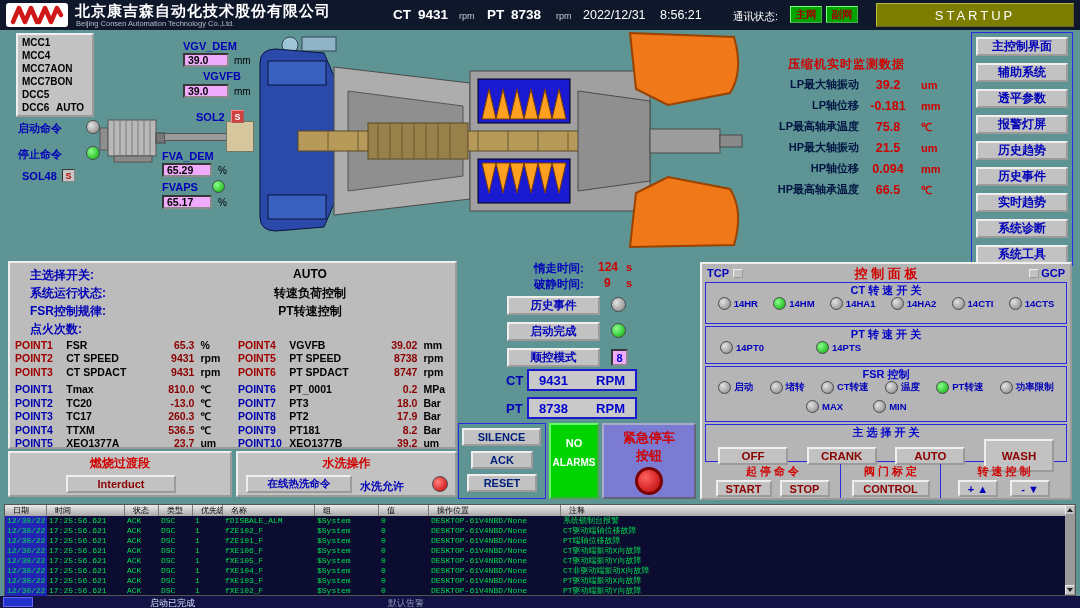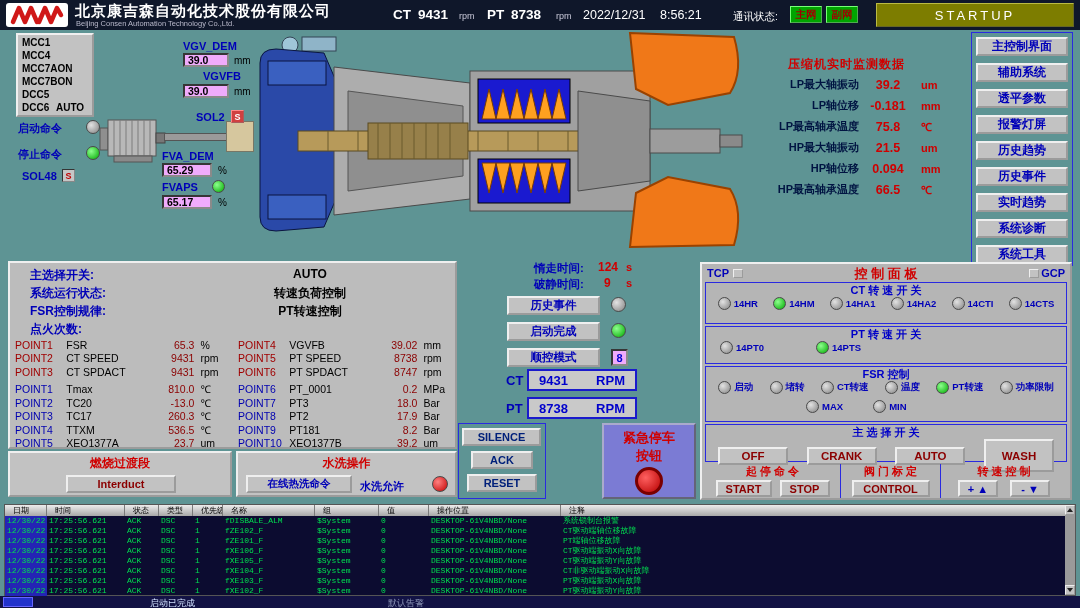--- a/index.html
+++ b/index.html
@@ -15,21 +15,21 @@
 .ind{border-radius:50%;background:radial-gradient(circle at 35% 35%,#e2e2e2,#828282);border:1px solid #4a4a4a}
 .ind.on{background:radial-gradient(circle at 35% 35%,#8dff8d,#00a800)}
 .ind.alert{background:radial-gradient(circle at 35% 35%,#ff8080,#c40000)}
 .valbox{background:#f0abfc;border:2px inset #8a8a8a;color:#000;font-weight:bold;display:flex;align-items:center;padding:4px 3px}
 .hdr{left:0;top:0;width:1080px;height:30px;background:#0f172a}
 .sideitem{height:19px;font-size:12px;font-weight:bold;color:#0000b8}
 .mrow{display:flex;align-items:center;height:21px}
 .mrow .ml{width:114px;text-align:right;font-size:11px;font-weight:bold;color:#001442}
 .mrow .mv{width:58px;text-align:center;font-size:12.5px;font-weight:bold;color:#cf0000}
 .mrow .mu{font-size:11px;font-weight:bold;color:#cf0000;padding-left:4px}
-.prow{display:flex;align-items:center;height:13.5px;font-size:10.5px;font-weight:normal;white-space:nowrap}
+.prow{display:flex;align-items:center;height:13.5px;font-size:10.5px;font-weight:bold;white-space:nowrap}
 .prow:nth-of-type(4){margin-top:4px}
 .prow .pt{width:52px}
 .prow .nm{width:84px;color:#000}
 .prow .vl{width:46px;text-align:right;color:#8b0000}
 .prow .un{width:36px;padding-left:6px;color:#000}
 .prow .pt2{margin-left:8px}
 .prow.g1 .pt{color:#a00000}
 .prow.g2 .pt{color:#0000b0}
 .mccrow{display:flex;height:13px;font-size:10px;font-weight:bold;color:#000;padding:0 4px}
 .mccrow .mcl{flex:1}
@@ -369,20 +369,24 @@
   <div class="abs disp" style="left:527px;top:397px;width:110px;height:22px">
     <span>8738</span>
     <span>RPM</span>
   </div>
 
   <div class="abs" style="left:458px;top:423px;width:88px;height:76px;border:1px solid #2a2ae0">
     <div class="abs bevel btn b" style="left:3px;top:4px;width:79px;height:18px;font-size:11px;color:#00207a">SILENCE</div>
     <div class="abs bevel btn b" style="left:12px;top:27px;width:62px;height:18px;font-size:11px;color:#00207a">ACK</div>
     <div class="abs bevel btn b" style="left:8px;top:50px;width:70px;height:18px;font-size:11px;color:#00207a">RESET</div>
   </div>
+  <div class="abs" style="left:549px;top:423px;width:50px;height:76px;background:#00d400;border:2px outset #6f6;text-align:center">
+    <div class="b" style="margin-top:12px;font-size:11px;color:#fff">NO</div>
+    <div class="b" style="margin-top:8px;font-size:10px;color:#fff">ALARMS</div>
+  </div>
   <div class="abs" style="left:602px;top:423px;width:94px;height:76px;background:#7b7bd4;border:2px outset #aac;text-align:center">
     <div class="b red" style="margin-top:4px;font-size:13px">紧急停车</div>
     <div class="b red" style="font-size:13px">按钮</div>
     <div class="abs" style="left:31px;top:42px;width:28px;height:28px;border-radius:50%;background:radial-gradient(circle at 35% 35%,#ff6060,#b80000);border:3px solid #7a0000;cursor:pointer"></div>
   </div>
 
   <div class="abs bevel" style="left:8px;top:451px;width:224px;height:46px;text-align:center">
     <div class="b rtitle" style="margin-top:2px;font-size:12px">燃烧过渡段</div>
     <div class="abs bevel btn b maroon" style="left:56px;top:22px;width:110px;height:18px;font-size:11px">Interduct</div>
   </div>

